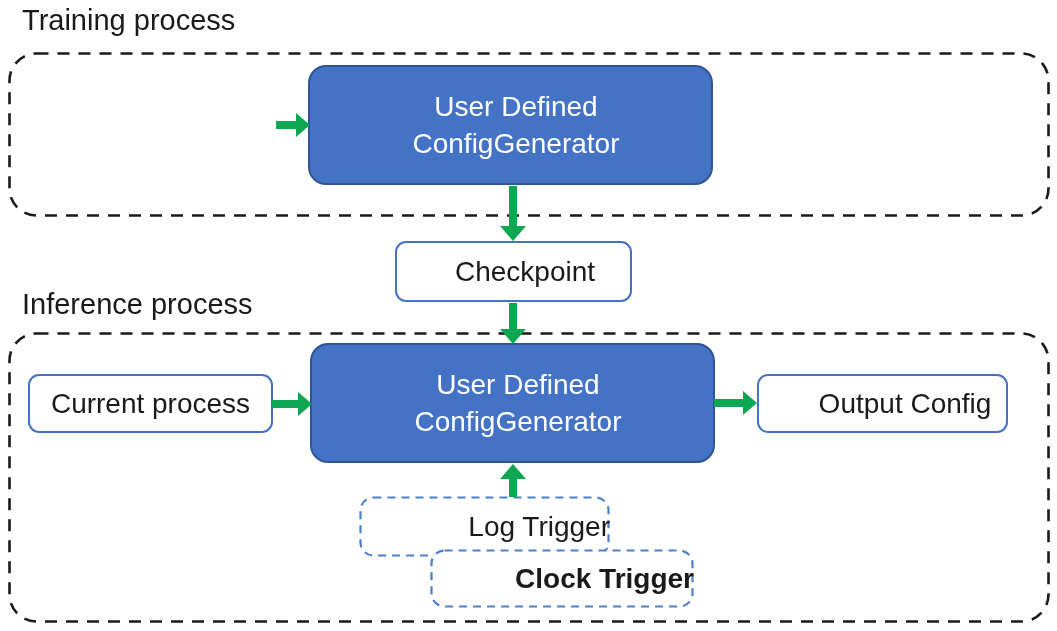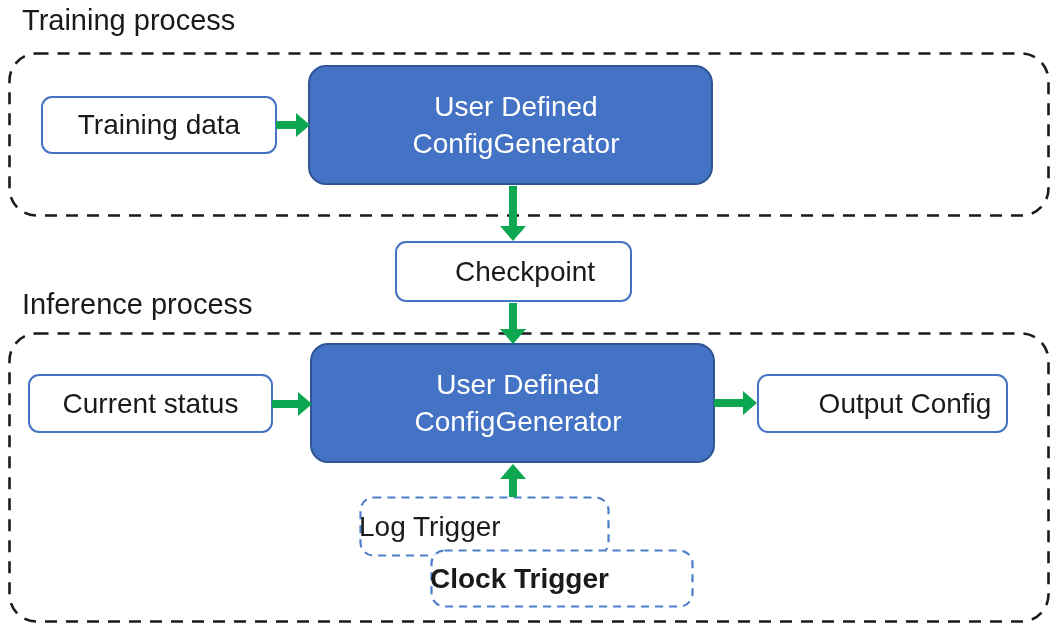--- a/index.html
+++ b/index.html
@@ -52,21 +52,21 @@
     color: var(--text-white, #fff);
     font-size: 28px;
     line-height: 37px;
     z-index: 2;
   }
   .blue-box .two-line { display: flex; flex-direction: column; margin-left: 11px; }
   .trigger-box {
     position: absolute;
     display: flex;
     align-items: center;
-    justify-content: flex-start;
+    justify-content: flex-end;
     font-size: 28px;
     color: var(--text-black, #1a1a1a);
     white-space: nowrap;
   }
   .trigger-box svg {
     position: absolute;
     inset: 0;
     width: 100%;
     height: 100%;
   }
@@ -112,43 +112,40 @@
   <div class="section-label" style="left:22px; top:4px;">Training process</div>
 
   <svg class="dashed-container" style="left:8px; top:52px;" width="1042" height="165" viewBox="0 0 1042 165" preserveAspectRatio="none">
     <rect x="1.5" y="1.5" width="1039" height="162" rx="27" fill="none" style="stroke:var(--container-dash,#1a1a1a); stroke-width:2.6; stroke-dasharray:12 9;"></rect>
   </svg>
 
   <svg class="dashed-container" style="left:8px; top:332px;" width="1042" height="291" viewBox="0 0 1042 291" preserveAspectRatio="none">
     <rect x="1.5" y="1.5" width="1039" height="288" rx="27" fill="none" style="stroke:var(--container-dash,#1a1a1a); stroke-width:2.6; stroke-dasharray:12 9;"></rect>
   </svg>
 
-  <div class="box white-box" style="left:41px; top:96px; width:236px; height:58px;">
-    <span>Training data</span>
-  </div>
 
   <div class="arrow-r" style="left:276px; top:113px; width:34px;"></div>
 
   <div class="box blue-box" style="left:308px; top:65px; width:405px; height:120px;">
     <span class="two-line">
       <span>User Defined</span>
       <span>ConfigGenerator</span>
     </span>
   </div>
 
   <div class="arrow-d" style="left:500px; top:186px; height:55px;"></div>
 
   <div class="box white-box" style="left:395px; top:241px; width:237px; height:61px;padding-left:23px;">
     <span>Checkpoint</span>
   </div>
 
   <div class="arrow-d" style="left:500px; top:303px; height:41px;"></div>
 
   <div class="box white-box" style="left:28px; top:374px; width:245px; height:59px;">
-    <span>Current status</span>
+    <span>Current process</span>
   </div>
 
   <div class="arrow-r" style="left:272px; top:392px; width:40px;"></div>
 
   <div class="box blue-box" style="left:310px; top:343px; width:405px; height:120px;">
     <span class="two-line">
       <span>User Defined</span>
       <span>ConfigGenerator</span>
     </span>
   </div>

